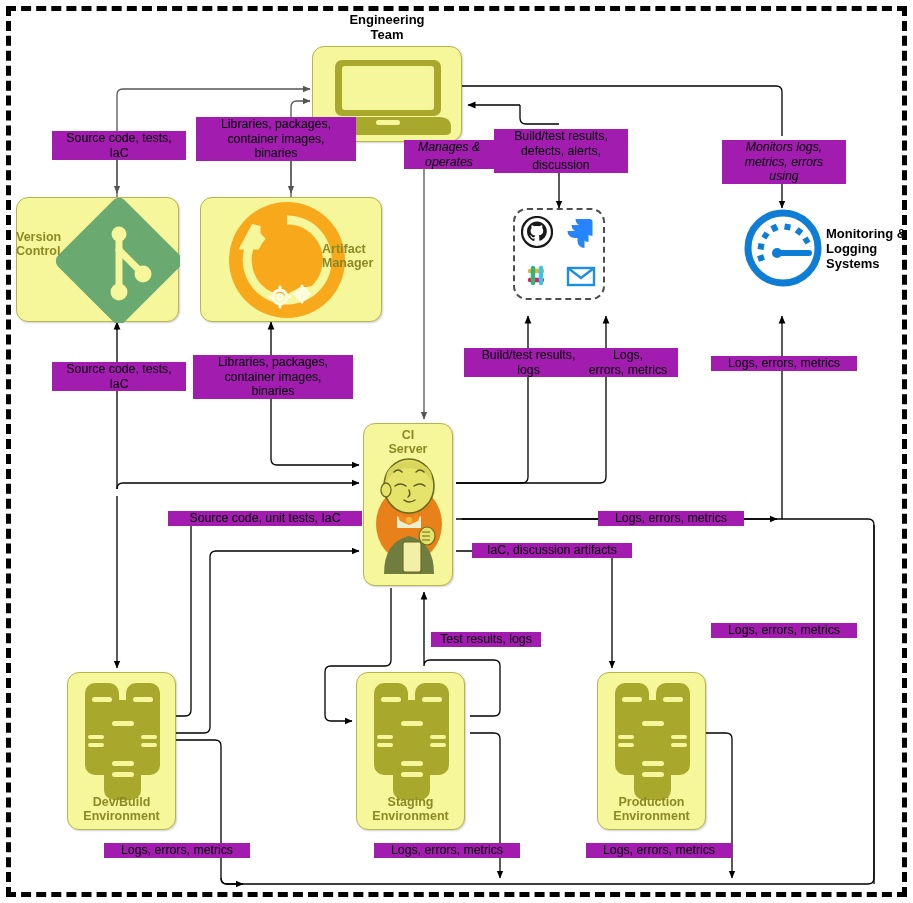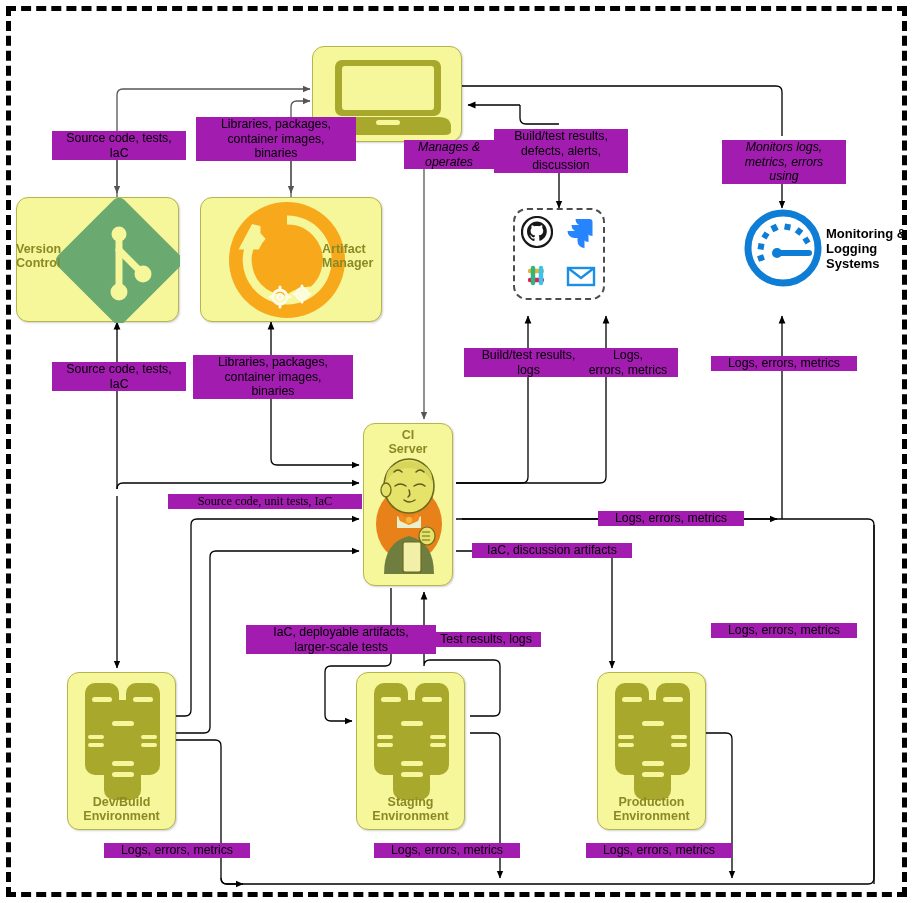--- a/index.html
+++ b/index.html
@@ -118,34 +118,38 @@
   </svg>
 
   <div class="node rbox" style="left:312px;top:46px;width:150px;height:96px;">
     <svg viewBox="0 0 150 96" width="150" height="96">
       <rect x="22" y="13" width="106" height="56" rx="7" fill="#a8a82c"></rect>
       <rect x="29" y="19" width="92" height="44" rx="3" fill="#f6f69a"></rect>
       <path d="M12,80 Q12,70 24,70 L126,70 Q138,70 138,80 L138,84 Q138,88 132,88 L18,88 Q12,88 12,84 z" fill="#a8a82c"></path>
       <rect x="63" y="73" width="24" height="5" rx="2.5" fill="#f6f69a"></rect>
     </svg>
   </div>
+  <div class="nlabel black" style="left:312px;top:12px;width:150px;">
+    <span style="white-space:pre-line">Engineering
+Team</span>
+  </div>
 
   <div class="node rbox" style="left:16px;top:197px;width:163px;height:125px;">
     <svg viewBox="0 0 163 125" width="163" height="125">
       <rect x="55" y="16" width="94" height="94" rx="8" transform="rotate(45 102 63)" fill="#6aa96f"></rect>
       <g stroke="#f6f69a" stroke-width="7" fill="#f6f69a" stroke-linecap="round">
         <line x1="102" y1="33" x2="102" y2="95"></line>
         <line x1="102" y1="52" x2="122" y2="72"></line>
         <circle cx="102" cy="36" r="7.5" stroke="none"></circle>
         <circle cx="102" cy="94" r="8.5" stroke="none"></circle>
         <circle cx="126" cy="76" r="8.5" stroke="none"></circle>
       </g>
     </svg>
   </div>
-  <div class="nlabel" style="left:10px;top:242px;width:62px;text-align:left;padding-left:6px;">
+  <div class="nlabel" style="left:10px;top:230px;width:62px;text-align:left;padding-left:6px;">
     <span style="white-space:pre-line">Version
 Control</span>
   </div>
 
   <div class="node rbox" style="left:200px;top:197px;width:182px;height:125px;">
     <svg viewBox="0 0 182 125" width="182" height="125">
       <circle cx="86" cy="62" r="58" fill="#f7a81b"></circle>
       <path d="M86,22 A40,40 0 1,1 55,37 L55,28 L45,47 L64,47 L56,38" fill="none" stroke="#f6f69a" stroke-width="9"></path>
       <path d="M86,102 A40,40 0 0,1 110,93" fill="none" stroke="#f6f69a" stroke-width="9"></path>
       <circle cx="86" cy="62" r="30" fill="#f7a81b"></circle>
@@ -373,37 +377,33 @@
 
   <div class="edge-label bg" style="left:578px;top:348px;width:96px;">
     <span style="white-space:pre-line">Logs,
 errors, metrics</span>
   </div>
 
   <div class="edge-label bg" style="left:711px;top:356px;width:142px;">
     <span style="white-space:pre-line">Logs, errors, metrics</span>
   </div>
 
-  <div class="edge-label bg" style="left:168px;top:494px;width:190px;font-family:Liberation Serif, serif;">
+  <div class="edge-label bg" style="left:168px;top:511px;width:190px;">
     <span style="white-space:pre-line">Source code, unit tests, IaC</span>
   </div>
 
 
   <div class="edge-label bg" style="left:472px;top:543px;width:156px;">
     <span style="white-space:pre-line">IaC, discussion artifacts</span>
   </div>
 
   <div class="edge-label bg" style="left:598px;top:511px;width:142px;">
     <span style="white-space:pre-line">Logs, errors, metrics</span>
   </div>
 
-  <div class="edge-label bg" style="left:246px;top:625px;width:186px;">
-    <span style="white-space:pre-line">IaC, deployable artifacts,
-larger-scale tests</span>
-  </div>
 
   <div class="edge-label bg" style="left:431px;top:632px;width:106px;">
     <span style="white-space:pre-line">Test results, logs</span>
   </div>
 
   <div class="edge-label bg" style="left:711px;top:623px;width:142px;">
     <span style="white-space:pre-line">Logs, errors, metrics</span>
   </div>
 
   <div class="edge-label bg" style="left:104px;top:843px;width:142px;">

